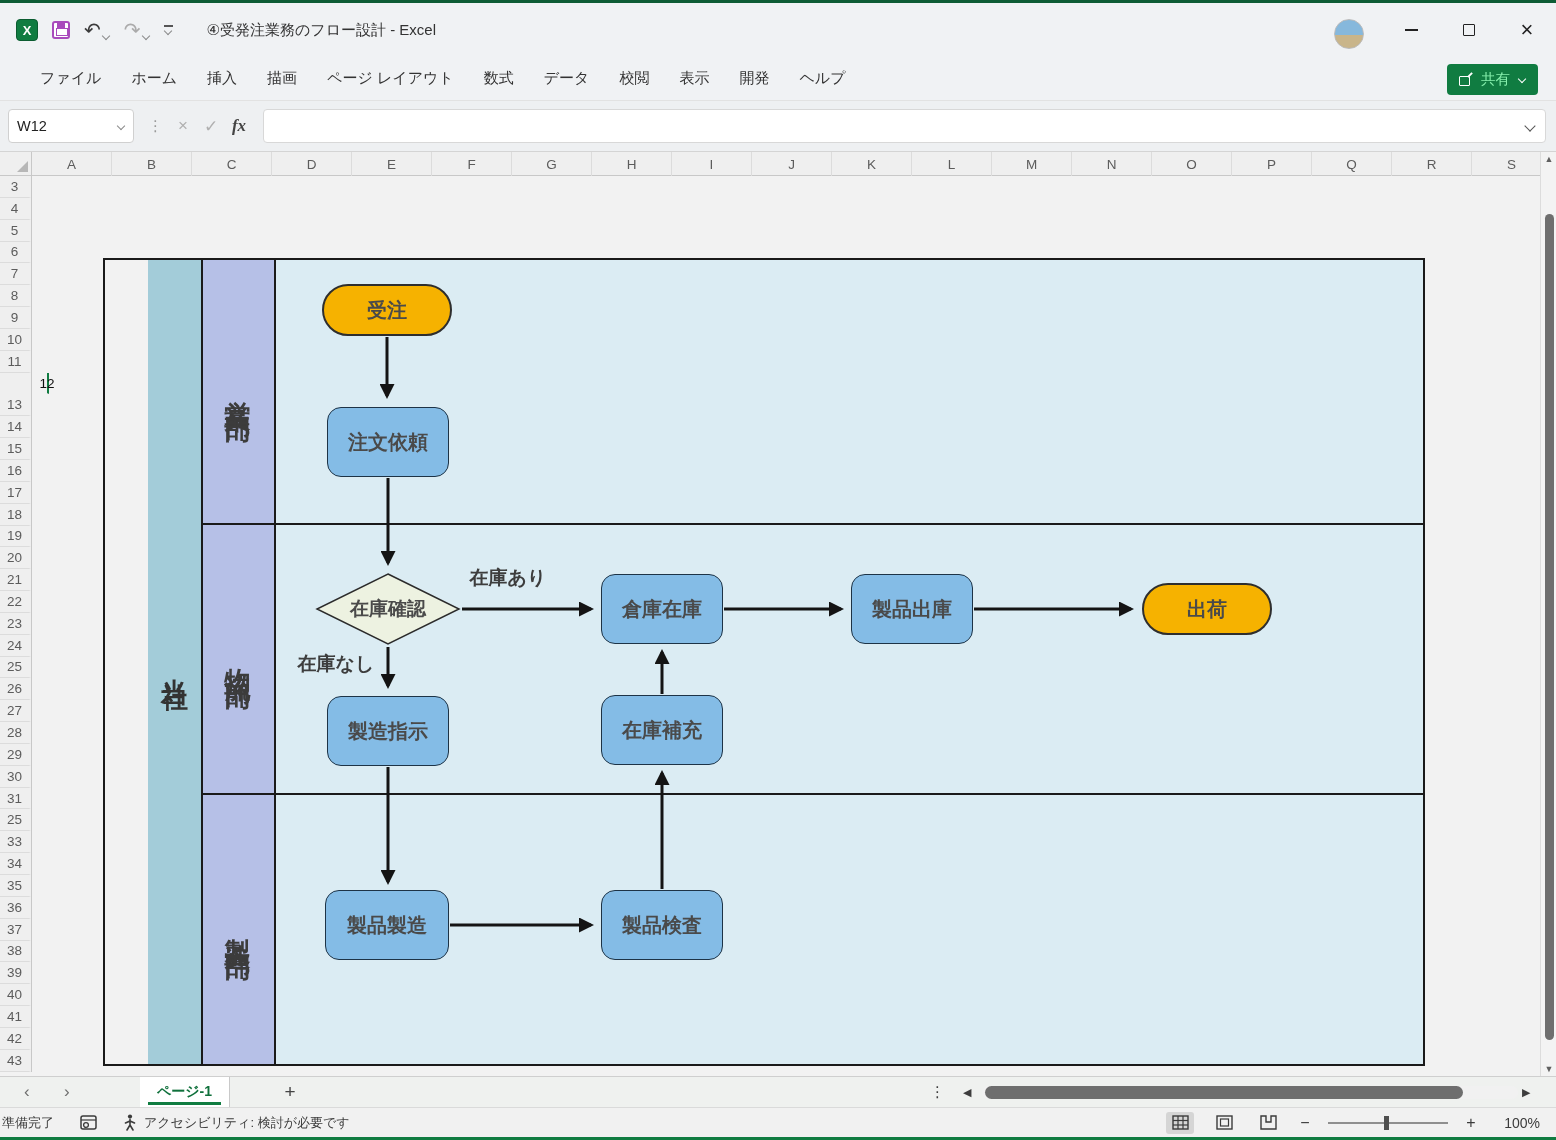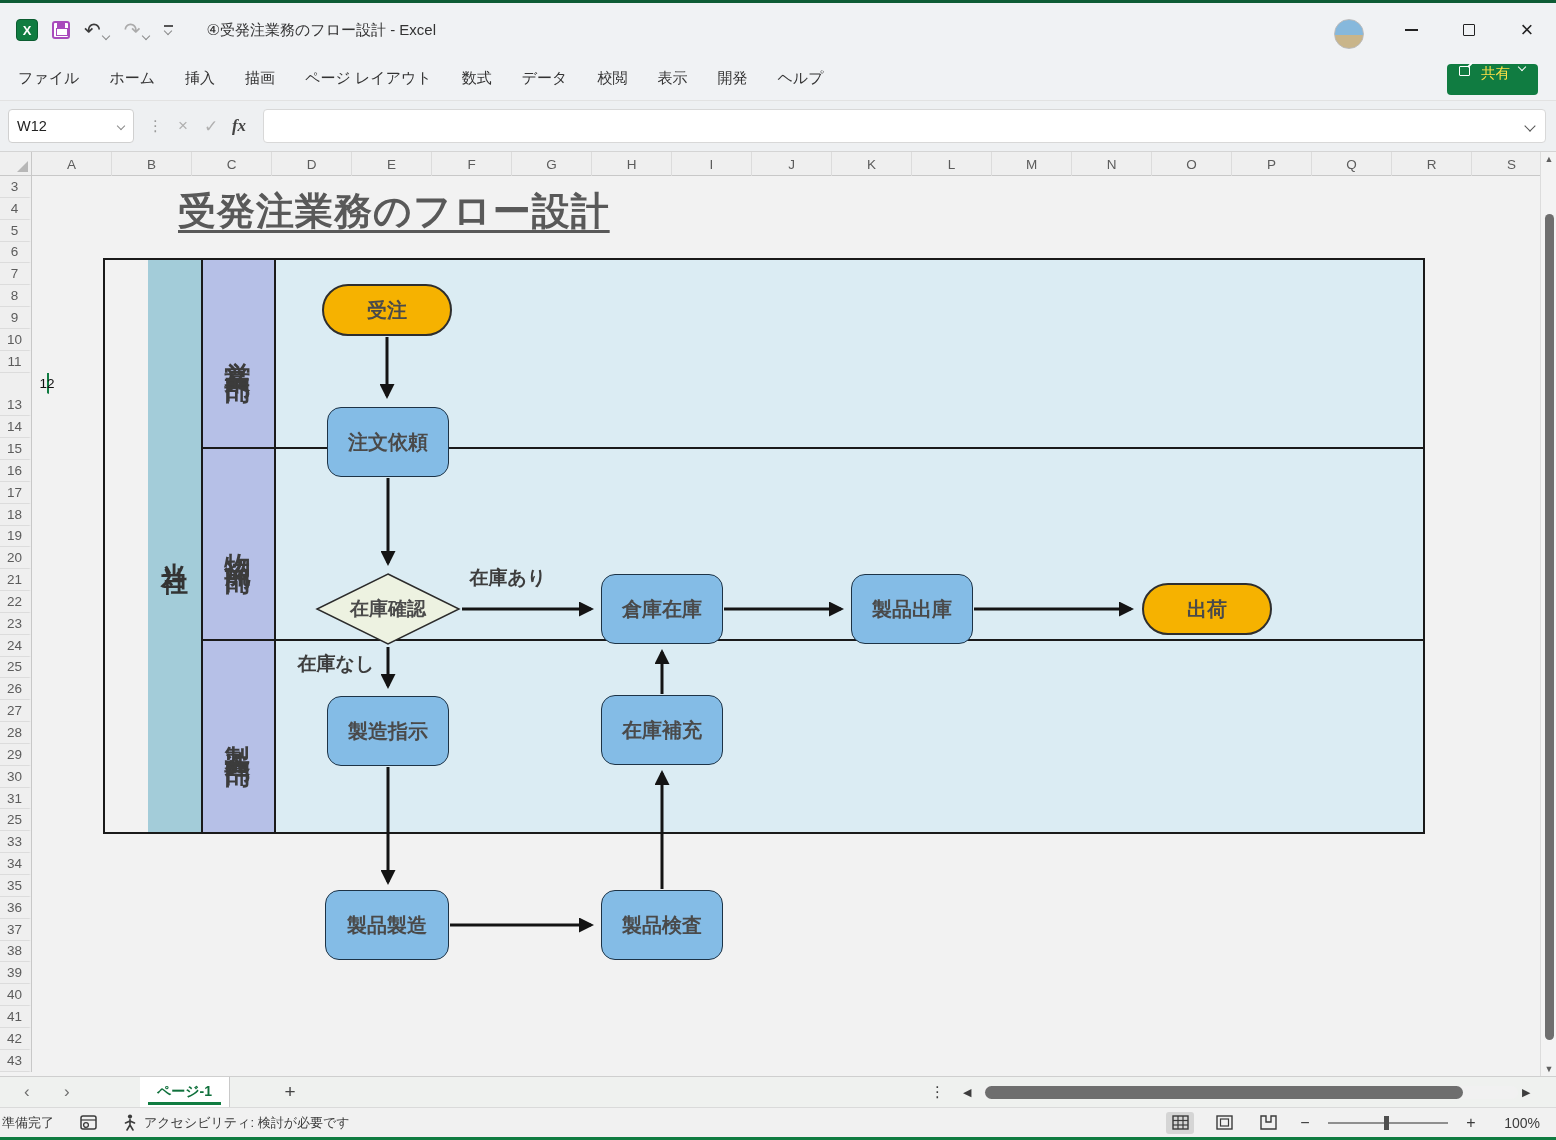--- a/index.html
+++ b/index.html
@@ -29,23 +29,23 @@
   #search-box input { border:none; outline:none; background:transparent; font-size:15px; color:#444; width:340px; font-family:inherit; }
   #avatar { position:absolute; left:1334px; top:16px; width:30px; height:30px; border-radius:50%; background:linear-gradient(180deg,#86b8dc 0 55%,#cdb econ 0); background:linear-gradient(180deg,#86b8dc 55%,#c9b58a 55%); border:1px solid #bbb; }
   .wbtns { position:absolute; right:0; top:0; height:54px; display:flex; }
   .wbtn { width:58px; height:100%; display:flex; align-items:center; justify-content:center; color:#222; }
   .wbtn .min { width:13px; height:1.5px; background:#222; }
   .wbtn .max { width:12px; height:12px; border:1.5px solid #222; border-radius:1px; }
   .wbtn .cls { font-size:22px; line-height:1; font-weight:300; }
 
   
   #menubar { position:absolute; left:0; top:57px; width:100%; height:44px; background:#f0f2f4; display:flex; align-items:center; border-bottom:1px solid #e2e2e2; }
-  #menu-tabs { display:flex; align-items:center; padding-left:6px; gap:6px; }
+  #menu-tabs { display:flex; align-items:center; padding-left:28px; gap:6px; }
   .mtab { font-size:15px; color:#333; padding:7px 12px; white-space:nowrap; }
-  #share-btn { position:absolute; right:18px; top:7px; height:31px; background:var(--accent); color:#fde047; border-radius:4px; display:flex; align-items:flex-start; gap:8px; padding:0 12px; font-size:14.5px; }
+  #share-btn { position:absolute; right:18px; top:7px; height:31px; background:var(--accent); color:#86efac; border-radius:4px; display:flex; align-items:center; gap:8px; padding:0 12px; font-size:14.5px; }
   .share-ico { width:14px; height:12px; position:relative; }
   .share-ico::before { content:""; position:absolute; left:0; bottom:0; width:9px; height:8px; border:1.5px solid #fff; border-radius:1px; }
   .share-ico::after { content:""; position:absolute; right:0; top:0; width:6px; height:2px; background:#fff; transform:rotate(-45deg); }
   .share-chev { width:8px; height:8px; position:relative; }
   .share-chev::after { content:""; position:absolute; left:1px; top:0; width:5px; height:5px; border-right:1.5px solid #fff; border-bottom:1.5px solid #fff; transform:rotate(45deg); }
 
   
   #formulabar { position:absolute; left:0; top:101px; width:100%; height:51px; background:#eef0f2; display:flex; align-items:center; border-bottom:1px solid #d4d4d4; }
   #name-box { margin-left:8px; width:126px; height:34px; background:#fff; border:1px solid #d0d0d0; border-radius:4px; display:flex; align-items:center; padding:0 8px; font-size:14.5px; color:#222; }
   #name-box .spacer { flex:1; }
@@ -63,21 +63,21 @@
   #corner::after { content:""; position:absolute; right:3px; bottom:3px; border-left:11px solid transparent; border-bottom:11px solid #b7b7b7; }
   #col-headers { position:absolute; left:32px; top:0; height:24px; display:flex; background:#efefef; border-bottom:1px solid #c8c8c8; }
   .colh { width:80px; height:24px; display:flex; align-items:center; justify-content:center; font-size:13.5px; color:#5c5c5c; border-right:1px solid #dcdcdc; }
   #row-headers { position:absolute; left:0; top:24px; width:32px; background:#efefef; border-right:1px solid #c8c8c8; }
   .rowh { height:21.85px; display:flex; align-items:center; justify-content:center; font-size:13.5px; color:#5c5c5c; border-bottom:1px solid #dcdcdc; border-right:2px solid transparent; }
   .rowh.active { background:#d2d2d2; color:#111; border-right:2px solid var(--accent);margin-left:47px; }
 
   #sheet-title { position:absolute; left:178px; top:34px; font-size:38px; font-weight:800; color:#595959; text-decoration:underline; text-decoration-thickness:3px; text-underline-offset:6px; letter-spacing:1px; }
 
   
-  #flowchart { position:absolute; left:103px; top:106px; width:1322px; height:576px; border:2px solid var(--border); display:flex;padding-left:43px; }
+  #flowchart { position:absolute; left:103px; top:106px; width:1322px; height:808px; border:2px solid var(--border); display:flex;padding-left:43px; }
   #pool-band { width:55px; background:var(--pool); border-right:2px solid var(--border); display:flex; align-items:center; justify-content:center; }
   .vtext { writing-mode:vertical-rl; text-orientation:upright; font-weight:700; color:#333; }
   #pool-band .vtext { font-size:27px; letter-spacing:5px; }
   #lanes { flex:1; display:flex; flex-direction:column; }
   .lane { display:flex; border-bottom:2px solid var(--border); }
   .lane:last-child { border-bottom:none; }
   .lane-label { width:73px; background:var(--lane); border-right:2px solid var(--border); display:flex; align-items:center; justify-content:center; }
   .lane-label .vtext { font-size:26px; letter-spacing:6px; color:#3c3c3c; }
   .lane-canvas { flex:1; background:var(--canvas); }
   #flow-overlay { position:absolute; left:0; top:0; width:1318px; height:804px; pointer-events:none; }
@@ -258,21 +258,20 @@
       <div class="rowh">36</div>
       <div class="rowh">37</div>
       <div class="rowh">38</div>
       <div class="rowh">39</div>
       <div class="rowh">40</div>
       <div class="rowh">41</div>
       <div class="rowh">42</div>
       <div class="rowh">43</div>
     </div>
 
-  <div id="sheet-title">受発注業務のフロー設計</div>
 
   <div id="flowchart">
     <div id="pool-band">
       <span class="vtext">当社</span>
     </div>
     <div id="lanes">
         <div class="lane" style="height: 265px;">
           <div class="lane-label">
             <span class="vtext">営業部門</span>
           </div>

